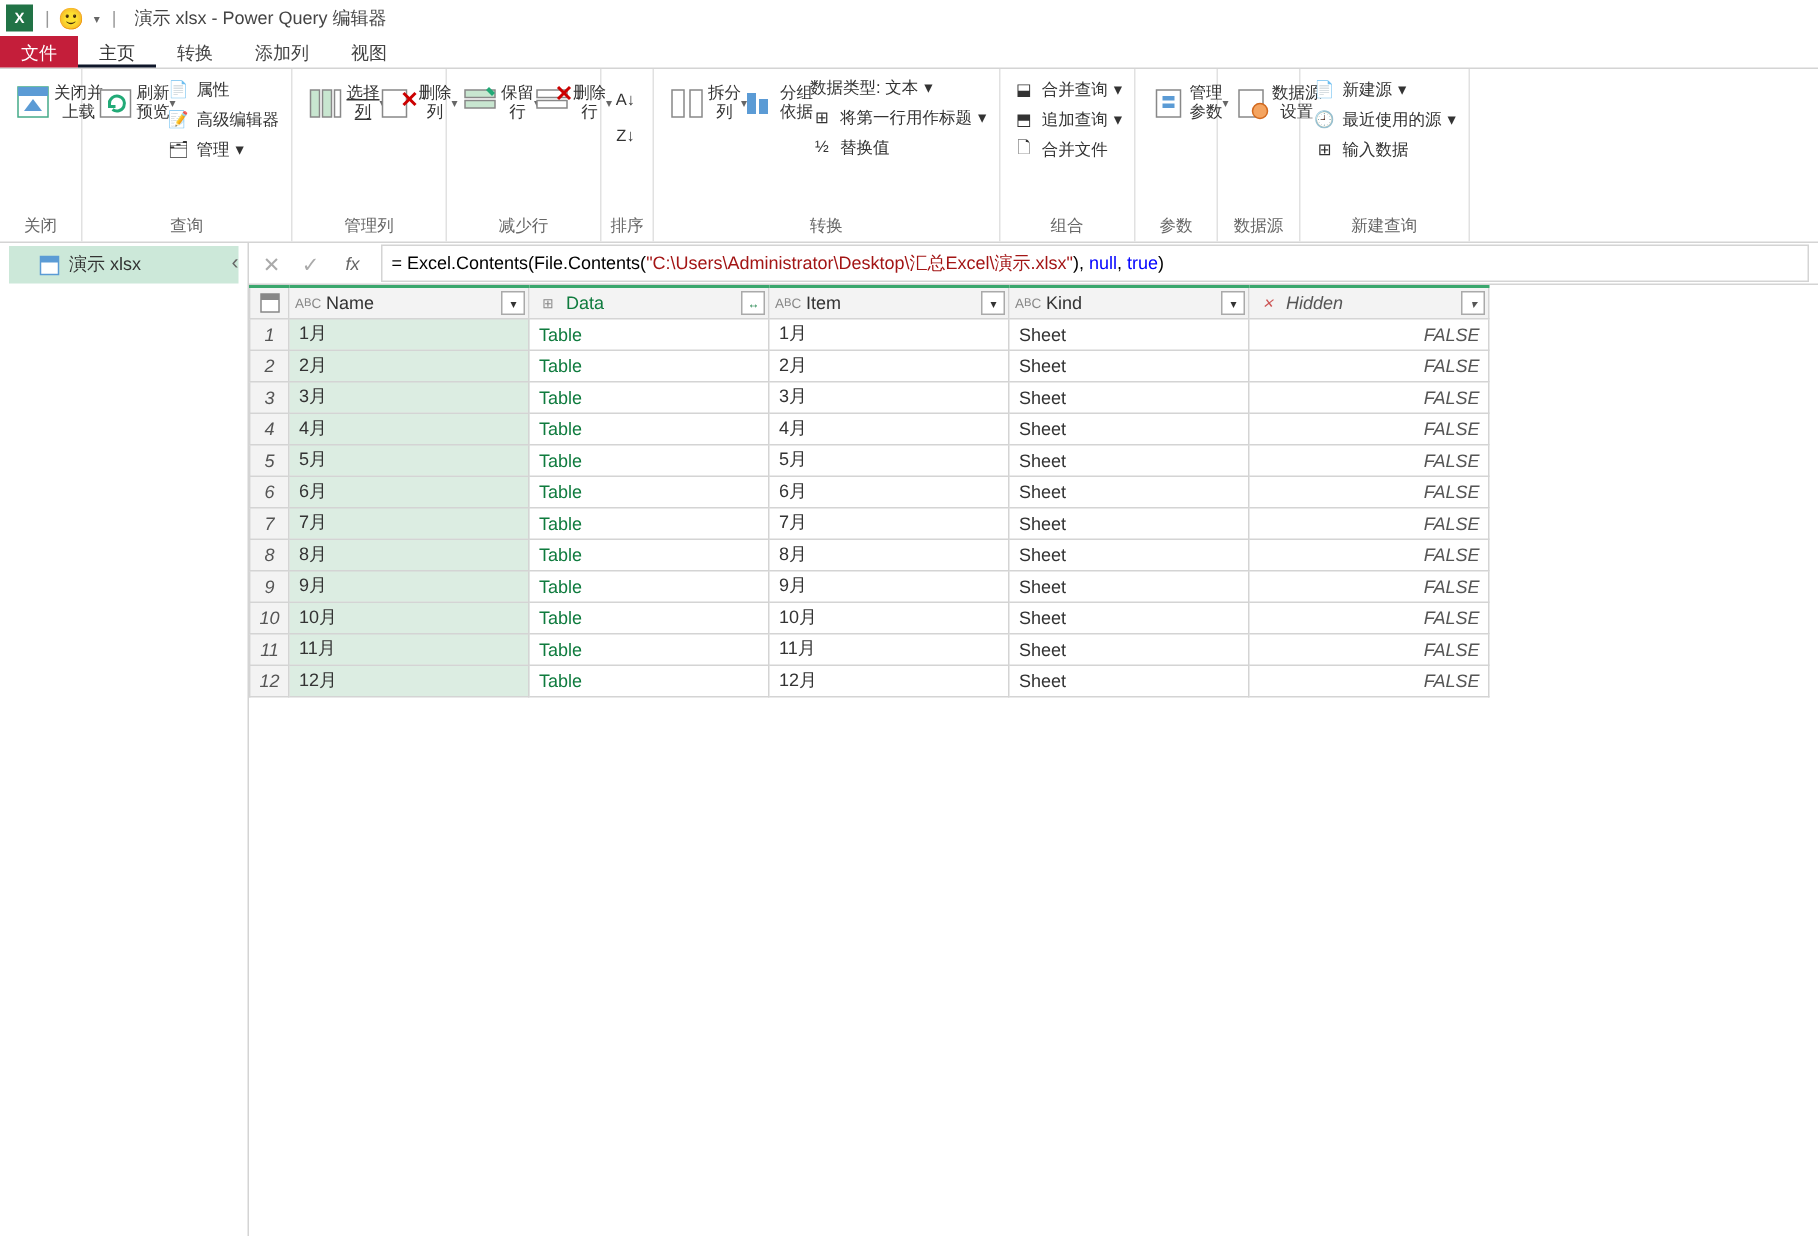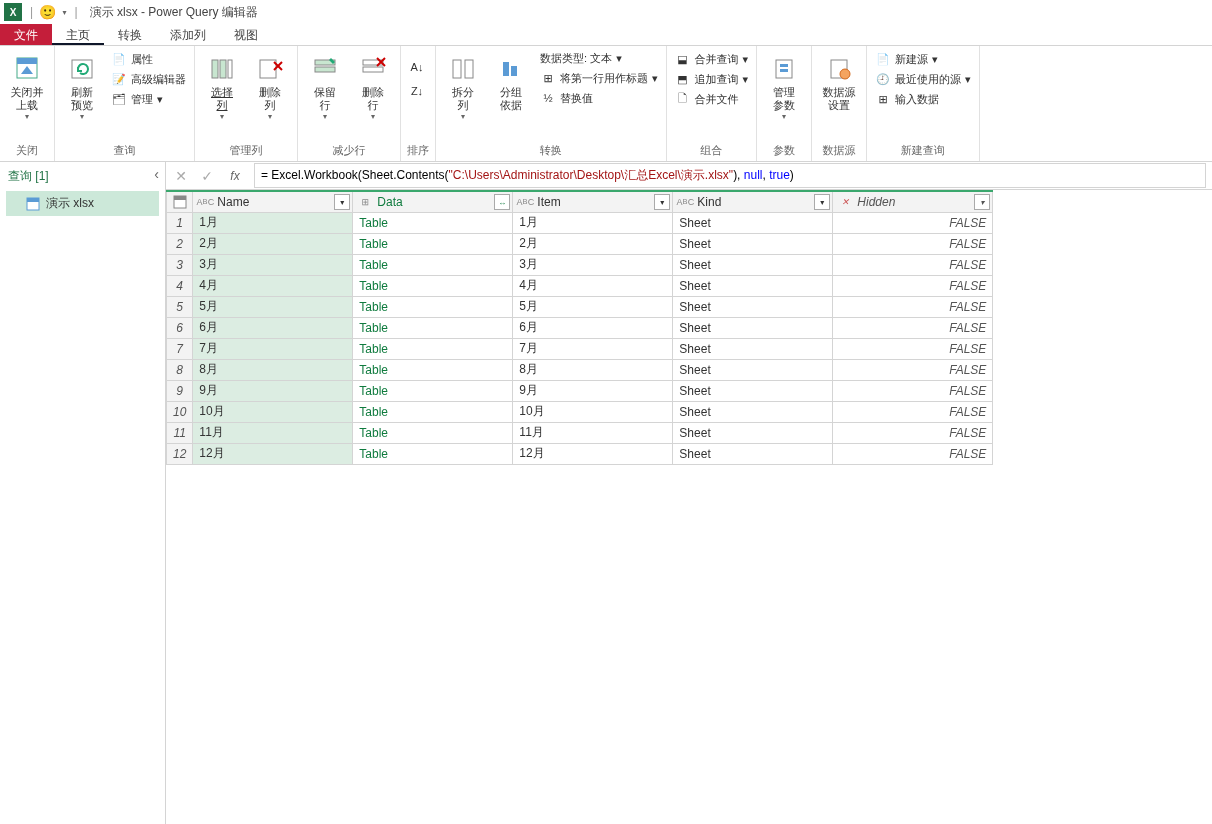--- a/index.html
+++ b/index.html
@@ -18,21 +18,21 @@
 .tab { padding: 3px 14px; font-size: 12px; cursor: pointer; }
 .tab.file { background: #c41e3a; color: #fff; }
 .tab.active { border-bottom: 2px solid #0f172a; padding-bottom:1px;}
 .tab:not(.file):not(.active){ color:#444; }
 
 
 .ribbon { display: flex; height: 116px; border-bottom: 1px solid #d4d4d4; background: #fff; }
 .group { border-right: 1px solid #e1e1e1; padding: 2px 6px 0 6px; display: flex; flex-direction: column; justify-content: space-between; }
 .group-body { display: flex; align-items: flex-start; gap: 6px; flex: 1; padding-top: 2px;}
 .group-label { text-align: center; font-size: 11px; color: #666; padding: 2px 0 3px 0; }
-.bigbtn { display: flex; flex-direction: column; align-items: center; width: 42px; cursor: pointer; padding: 2px;}
+.bigbtn { display: flex; align-items: center; width: 42px; cursor: pointer; padding: 2px;}
 .bigbtn .ico { width: 32px; height: 32px; display:flex; align-items:center; justify-content:center;}
 .bigbtn .lbl { font-size: 11px; text-align: center; line-height: 13px; margin-top: 2px; }
 .bigbtn .dd-arrow { font-size: 8px; color: #666; }
 .smallbtns { display: flex; flex-direction: column; gap: 2px; }
 .smallbtn { display: flex; align-items: center; gap: 4px; font-size: 11px; cursor: pointer; padding: 1px 2px; white-space: nowrap;}
 .smallbtn .si { width: 16px; height: 16px; display:inline-flex; align-items:center; justify-content:center;}
 
 
 .body { display: flex; height: calc(824px - 24px - 22px - 116px); }
 .sidebar { width: 166px; border-right: 1px solid #d4d4d4; background:#fff; position:relative;}
@@ -338,38 +338,37 @@
       </div>
     </div>
     <div class="group-label">新建查询</div>
   </div>
 
 </div>
 
 <div class="body">
   <div class="sidebar">
     <div class="sidebar-collapse">‹</div>
-    <div class="sidebar-header">查询 [1]</div>
     <div class="sidebar-item">
       <span class="tico">
           <svg width="14" height="14">
             <rect x="1" y="1" width="12" height="12" fill="#fff" stroke="#5b9bd5"></rect>
             <rect x="1" y="1" width="12" height="4" fill="#5b9bd5"></rect>
           </svg>
         </span>
       <span>演示 xlsx</span>
     </div>
   </div>
 
   <div class="main">
     <div class="formula-bar">
       <span class="fx-x">✕</span>
       <span class="fx-chk">✓</span>
       <span class="fx-lbl">fx</span>
-      <div class="formula-box"><span class="fn">= Excel.Workbook(Sheet.Contents(</span><span class="str">"C:\Users\Administrator\Desktop\汇总Excel\演示.xlsx"</span><span class="fn">), </span><span class="kw">null</span><span class="fn">, </span><span class="kw">true</span><span class="fn">)</span></div>
+      <div class="formula-box"><span class="fn">= Excel.Contents(File.Contents(</span><span class="str">"C:\Users\Administrator\Desktop\汇总Excel\演示.xlsx"</span><span class="fn">), </span><span class="kw">null</span><span class="fn">, </span><span class="kw">true</span><span class="fn">)</span></div>
     </div>
 
     <div class="grid">
       <table class="gtable">
         <thead>
           <tr class="hdr-row">
             <th class="corner-cell">
                 <div class="ci">
                   <svg width="14" height="14">
                     <rect x="1" y="1" width="12" height="12" fill="#fff" stroke="#888"></rect>

